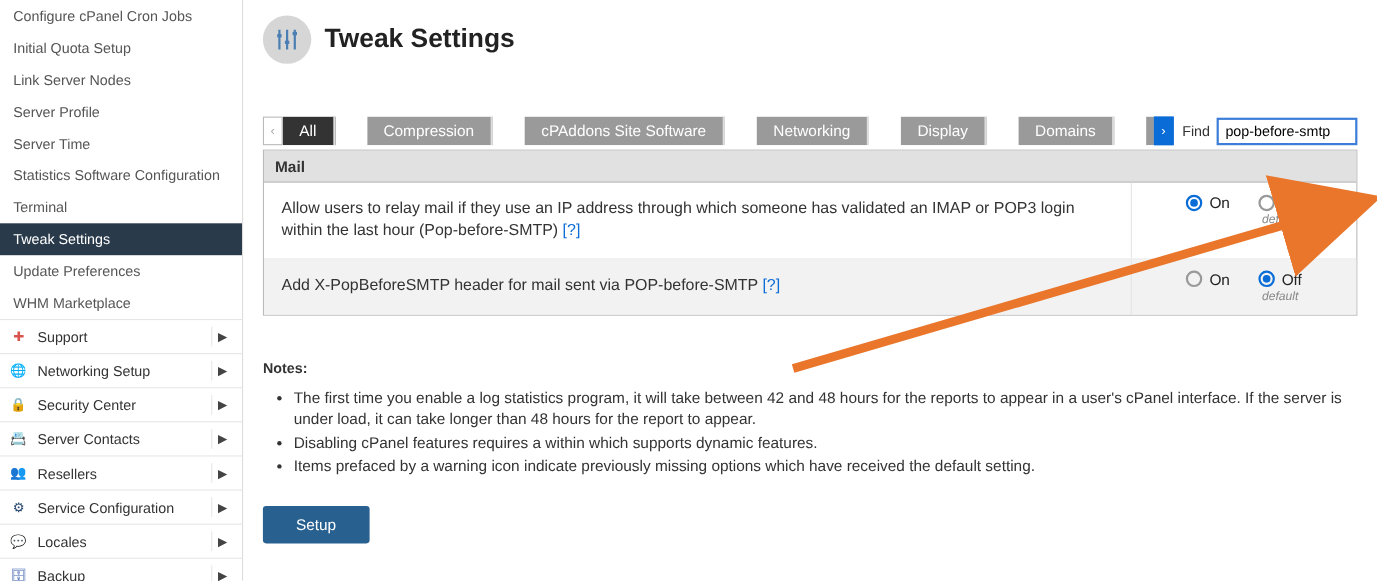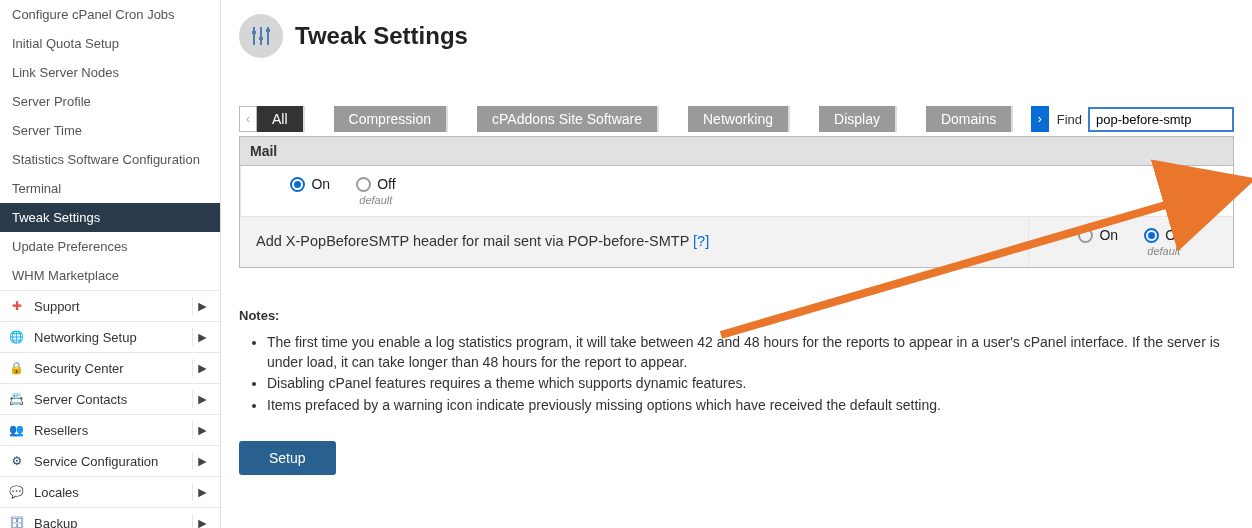--- a/index.html
+++ b/index.html
@@ -106,21 +106,21 @@
     cursor: pointer;
     white-space: nowrap;
   }
   .tab.active { background: #333; }
   .find-box {
     display: flex; align-items: center; gap: 6px;
     margin-left: 8px;
   }
   .find-label { font-size: 13px; color: #333; }
   .find-input {
-    width: 146px;
+    width: 128px;
     padding: 3px 6px;
     border: 2px solid #3b7dd8;
     outline: none;
     font-size: 13px;
   }
 
   
   .settings {
     border: 1px solid #bbb;
     margin-top: 4px;
@@ -288,20 +288,21 @@
       <div class="find-box">
         <span class="find-label">Find</span>
         <input class="find-input" value="pop-before-smtp" style="">
       </div>
     </div>
 
     <div class="settings">
       <div class="section-header">Mail</div>
       <div id="rows">
           <div class="row">
+            <div class="desc"><span>Allow users to relay mail if they use an IP address through which someone has validated an IMAP or POP3 login within the last hour (Pop-before-SMTP) </span><a href="#">[?]</a></div>
             <div class="opts">
               <div class="optcell">
                 <div class="optrow">
                   <span class="radio checked"></span>
                   <span class="optlabel">On</span>
                 </div>
               </div>
               <div class="optcell">
                 <div class="optrow">
                   <span class="radio"></span>
@@ -328,21 +329,21 @@
                 <span class="deflabel">default</span>
               </div>
             </div>
           </div>
         </div>
     </div>
 
     <div class="notes-title">Notes:</div>
     <ul class="notes" id="notes">
         <li>The first time you enable a log statistics program, it will take between 42 and 48 hours for the reports to appear in a user's cPanel interface. If the server is under load, it can take longer than 48 hours for the report to appear.</li>
-        <li>Disabling cPanel features requires a theme which supports dynamic features.</li>
+        <li>Disabling cPanel features requires a within which supports dynamic features.</li>
         <li>Items prefaced by a warning icon indicate previously missing options which have received the default setting.</li>
       </ul>
 
     <button class="save-btn">Setup</button>
 
     <svg class="arrow-overlay" style="left:490px; top:155px;" width="560" height="200">
       <defs>
         <marker id="ahead" markerWidth="12" markerHeight="12" refX="10" refY="6" orient="auto">
           <path d="M0,0 L12,6 L0,12 z" fill="#e9762b"></path>
         </marker>

